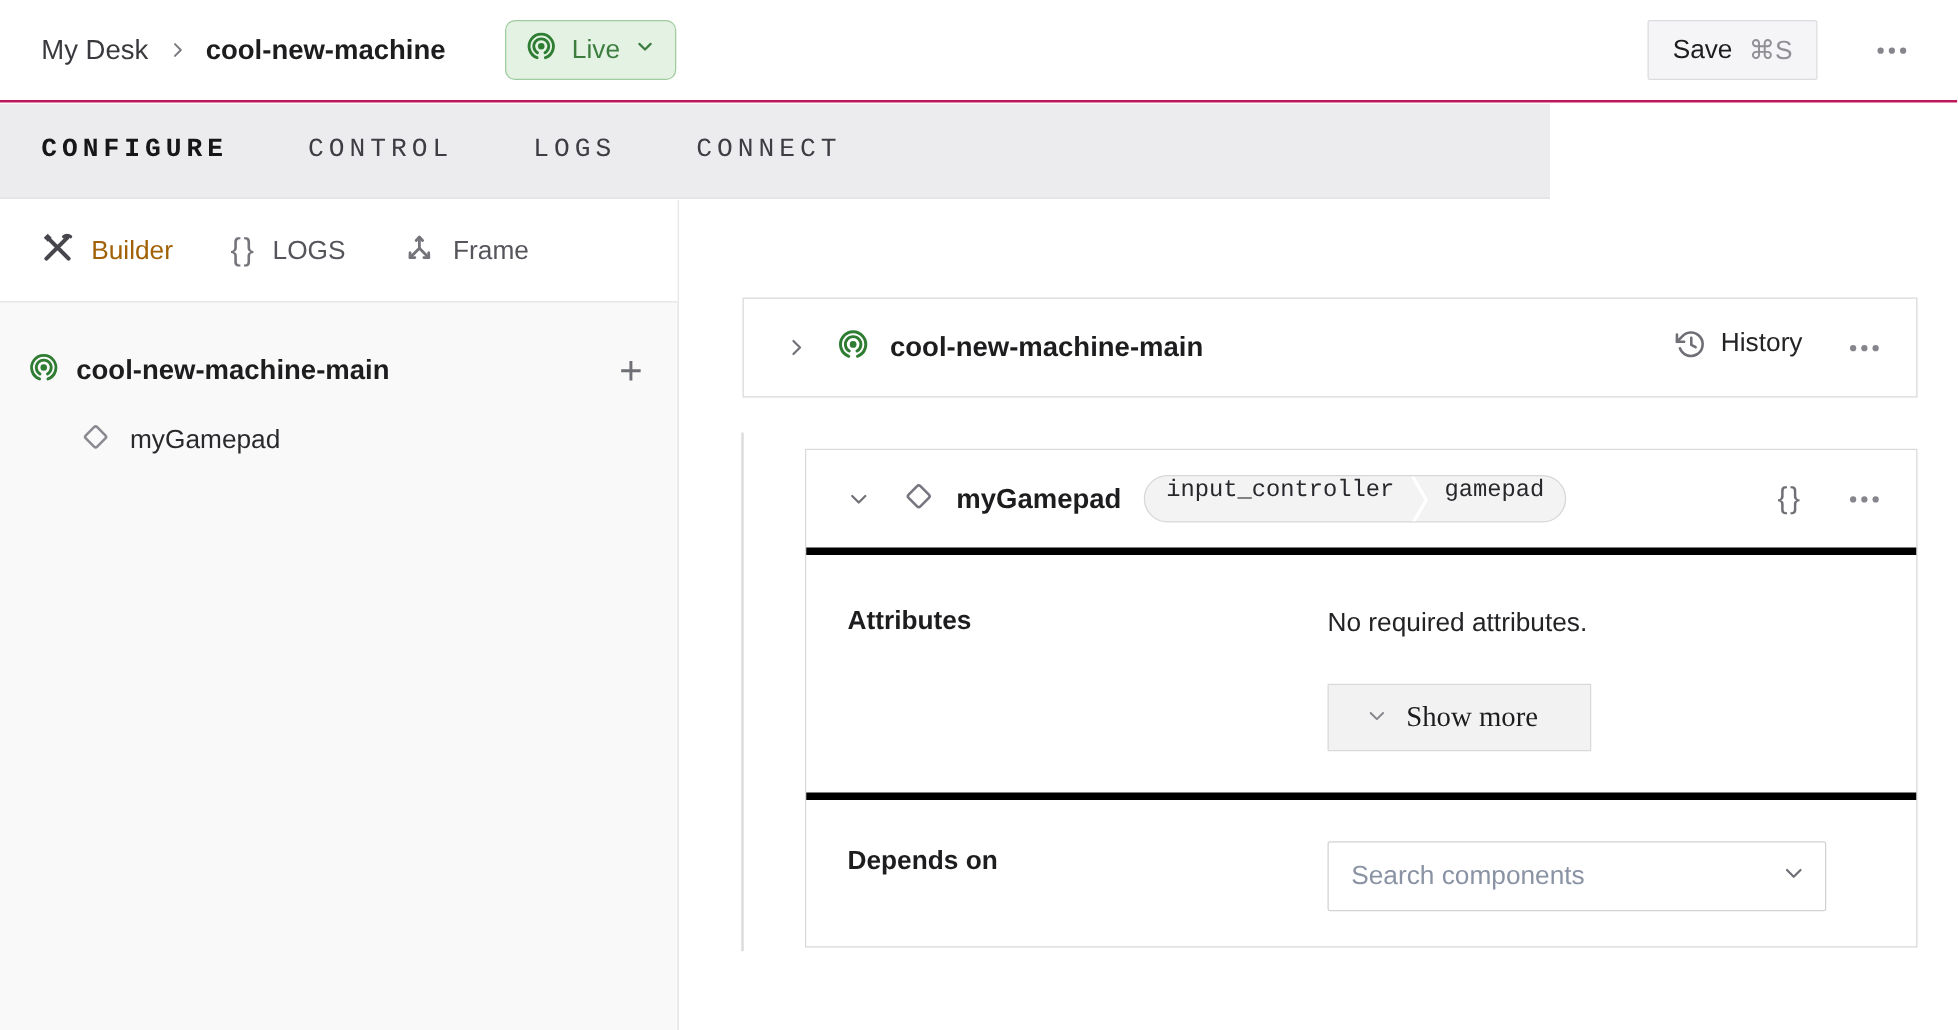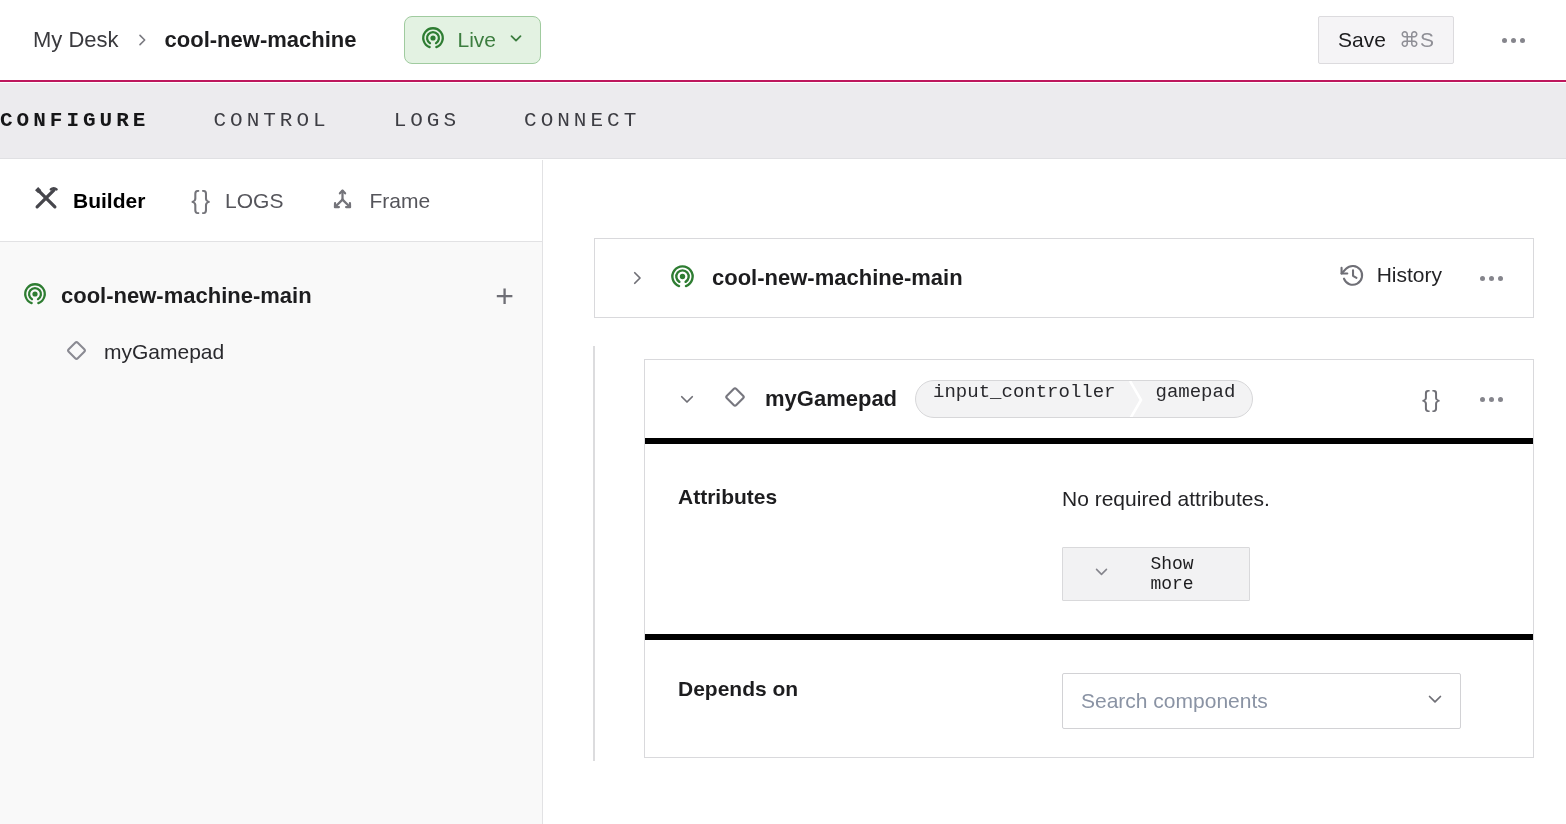--- a/index.html
+++ b/index.html
@@ -24,35 +24,35 @@
     background:#f5f4f6; border:1px solid #dcdbde; border-radius:2px; font-size:21px;
     font-family:"Liberation Sans", sans-serif; cursor:pointer; }
   .save-label { color:#1c1c1e; }
   .save-shortcut { color:#8f8f96; }
   .icon-btn { background:none; border:none; cursor:pointer; display:flex; align-items:center; justify-content:center; }
   .dots { display:flex; gap:4px; }
   .dots i { width:5px; height:5px; border-radius:50%; background:#85858c; }
   .header-dots { margin-left:40px; padding:8px; }
 
   
-  .tab-bar { position:absolute; top:83px; left:0; width:1566px; height:76px;
+  .tab-bar { position:absolute; top:83px; left:0; width:1240px; height:76px;
     background:#ecebee; border-bottom:1px solid #e0e0e3; display:flex; align-items:center;
-    gap:64px; }
+    padding-left:33px; gap:64px; }
   .tab { font-family:"Liberation Mono", monospace; font-size:21px; letter-spacing:4px;
     color:#3d3d43; background:none; border:none; cursor:pointer; }
   .tab.active { font-weight:700; color:#161618; }
 
   
   .sidebar { position:absolute; top:160px; left:0; width:543px; height:664px;
     background:#f9f9f9; border-right:1px solid #e2e2e4; }
   .mode-row { height:82px; background:#fff; border-bottom:1px solid #e2e2e4;
     display:flex; align-items:center; padding-left:32px; gap:46px; }
   .mode-item { display:flex; align-items:center; gap:13px; font-size:21px; color:#55555b;
     background:none; border:none; cursor:pointer; font-family:"Liberation Sans", sans-serif; }
-  .mode-item.active { color:#000000; font-weight:700; }
+  .mode-item.active { color:#a16207; font-weight:400; }
   .braces-glyph { font-size:25px; color:#74747a; font-weight:400; letter-spacing:2px; }
 
   .tree { padding-top:26px; }
   .tree-row { position:relative; height:56px; display:flex; align-items:center; cursor:pointer; }
   .tree-row.part { padding-left:22px; gap:13px; }
   .tree-row.part .tree-label { font-weight:700; font-size:22px; color:#1d1d1f; }
   .tree-row.component { padding-left:63px; gap:14px; }
   .tree-row.component .tree-label { font-size:21px; color:#2a2a2e; }
   .plus-btn { position:absolute; right:28px; top:50%; transform:translateY(-50%);
     font-size:32px; font-weight:300; color:#6f6f76; background:none; border:none; cursor:pointer; line-height:1; }
@@ -85,23 +85,23 @@
   .pill-sep { display:flex; align-items:center; }
 
   .header-braces { margin-left:auto; font-size:24px; color:#6f6f76; letter-spacing:2px; }
 
   .section { display:flex; border-top:6px solid #000000; padding-left:33px; padding-right:28px; }
   .section-label { flex:0 0 384px; font-size:21px; font-weight:600; color:#1d1d1f; }
   .section-attributes { height:196px; }
   .section-attributes .section-label { padding-top:41px; }
   .attr-content { padding-top:43px; }
   .attr-empty { font-size:21px; color:#232326; }
-  .show-more-btn { margin-top:36px; height:54px; width:188px; display:flex; align-items:center;
+  .show-more-btn { margin-top:36px; height:54px; width:211px; display:flex; align-items:center;
     gap:15px; padding:0 30px; background:#f2f2f3; border:1px solid #d9d9db; border-radius:1px;
-    font-size:18px; color:#1d1d1f; cursor:pointer; font-family:Liberation Mono, monospace; }
+    font-size:23px; color:#1d1d1f; cursor:pointer; font-family:Liberation Serif, serif; }
 
   .section-depends { height:124px; }
   .section-depends .section-label { padding-top:37px; }
   .depends-content { padding-top:33px; }
   .select-box { position:relative; width:399px; height:56px; }
   .select-input { width:100%; height:100%; border:1px solid #d2d2d5; border-radius:2px;
     background:#fff; padding:0 44px 0 18px; font-size:21px; color:#1c1c1e;
     font-family:"Liberation Sans", sans-serif; }
   .select-input::placeholder { color:#8a93a4; opacity:1; }
   .select-chevron { position:absolute; right:16px; top:50%; transform:translateY(-50%); pointer-events:none; }

